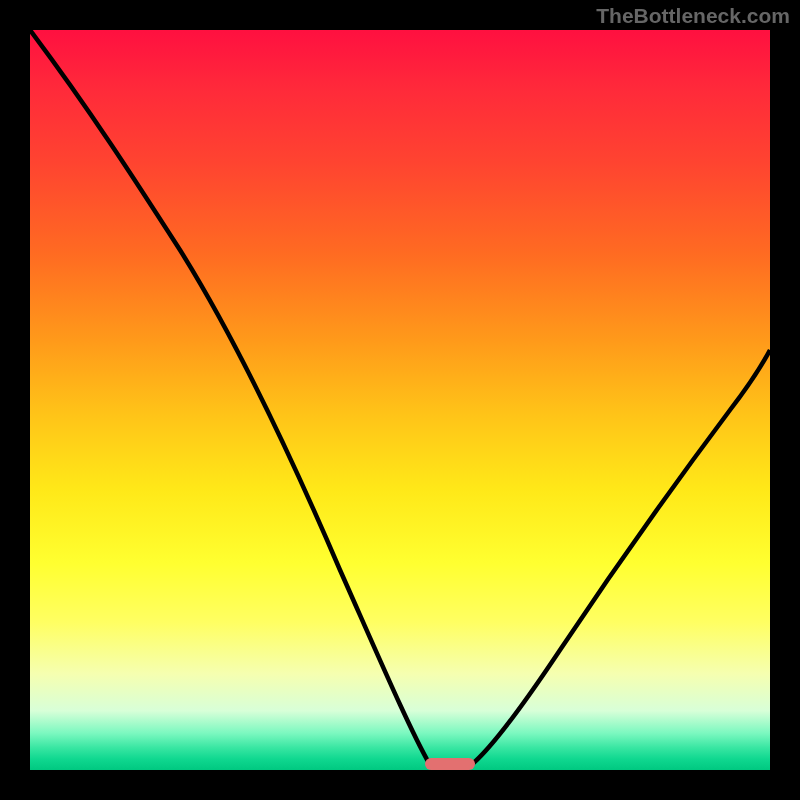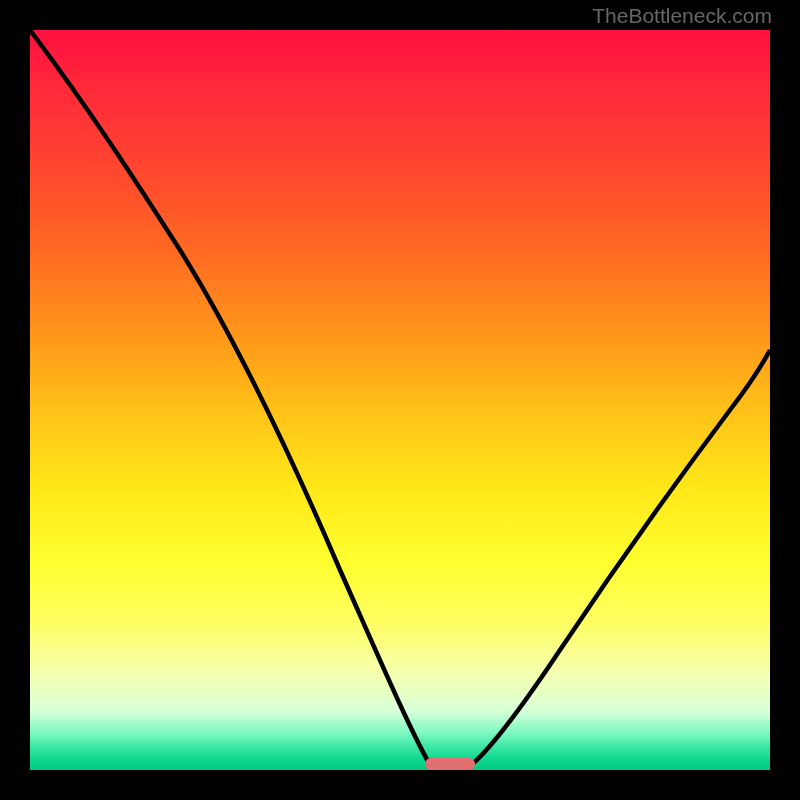--- a/index.html
+++ b/index.html
@@ -7,24 +7,24 @@
     padding: 0;
     width: 800px;
     height: 800px;
     background: #000;
     font-family: Arial, Helvetica, sans-serif;
     position: relative;
   }
   .watermark {
     position: absolute;
     top: 4px;
-    right: 28px;
+    right: 10px;
     color: #666;
     font-size: 21px;
-    font-weight: 400;
+    font-weight: 700;
     z-index: 20;
   }
   .plot-area {
     position: absolute;
     left: 30px;
     top: 30px;
     width: 740px;
     height: 740px;
     overflow: hidden;
   }

